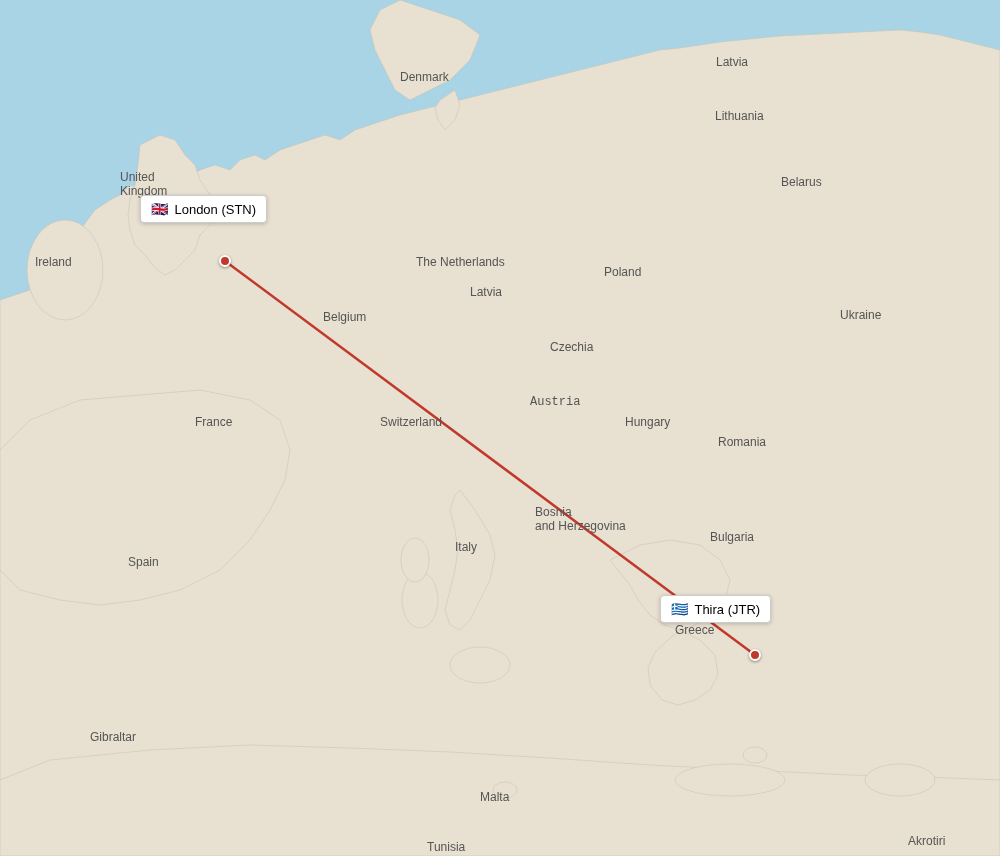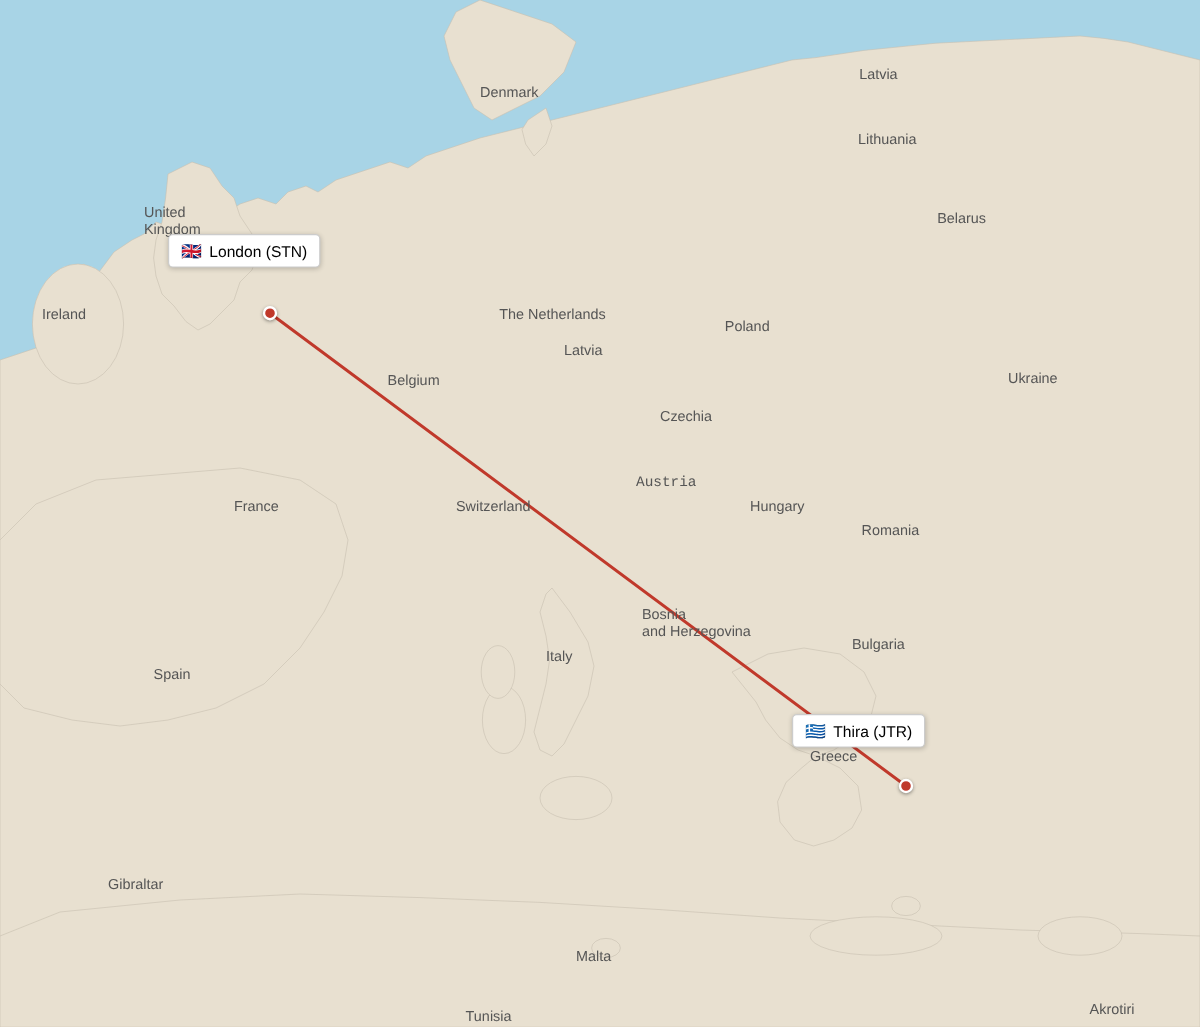--- a/index.html
+++ b/index.html
@@ -153,21 +153,21 @@
   <div class="country-label" style="left: 530px; top: 395px; font-family: Liberation Mono, monospace;">Austria</div>
   <div class="country-label" style="left: 625px; top: 415px;">Hungary</div>
   <div class="country-label" style="left: 718px; top: 435px;">Romania</div>
   <div class="country-label" style="left: 535px; top: 505px; text-align:left;">Bosnia<br>and Herzegovina</div>
   <div class="country-label" style="left: 710px; top: 530px;">Bulgaria</div>
   <div class="country-label" style="left: 455px; top: 540px; text-align: right;">Italy</div>
   <div class="country-label" style="left: 100px; top: 555px; margin-left: 28px;">Spain</div>
   <div class="country-label" style="left: 675px; top: 623px;">Greece</div>
   <div class="country-label" style="left: 90px; top: 730px;">Gibraltar</div>
   <div class="country-label" style="left: 480px; top: 790px;">Malta</div>
-  <div class="country-label" style="left: 388px; top: 840px;">Tunisia</div>
+  <div class="country-label" style="left: 427px; top: 840px;">Tunisia</div>
   <div class="country-label" style="left: 908px; top: 790px; margin-top: 44px;">Akrotiri</div>
 
   <div class="location-dot" style="left: 225px; top: 261px;"></div>
 
   <div class="location-label" style="left: 140px; top: 195px;">
     <span class="flag-emoji">🇬🇧</span>
     <span>London (STN)</span>
   </div>
 
   <div class="location-dot" style="left: 755px; top: 655px;"></div>

